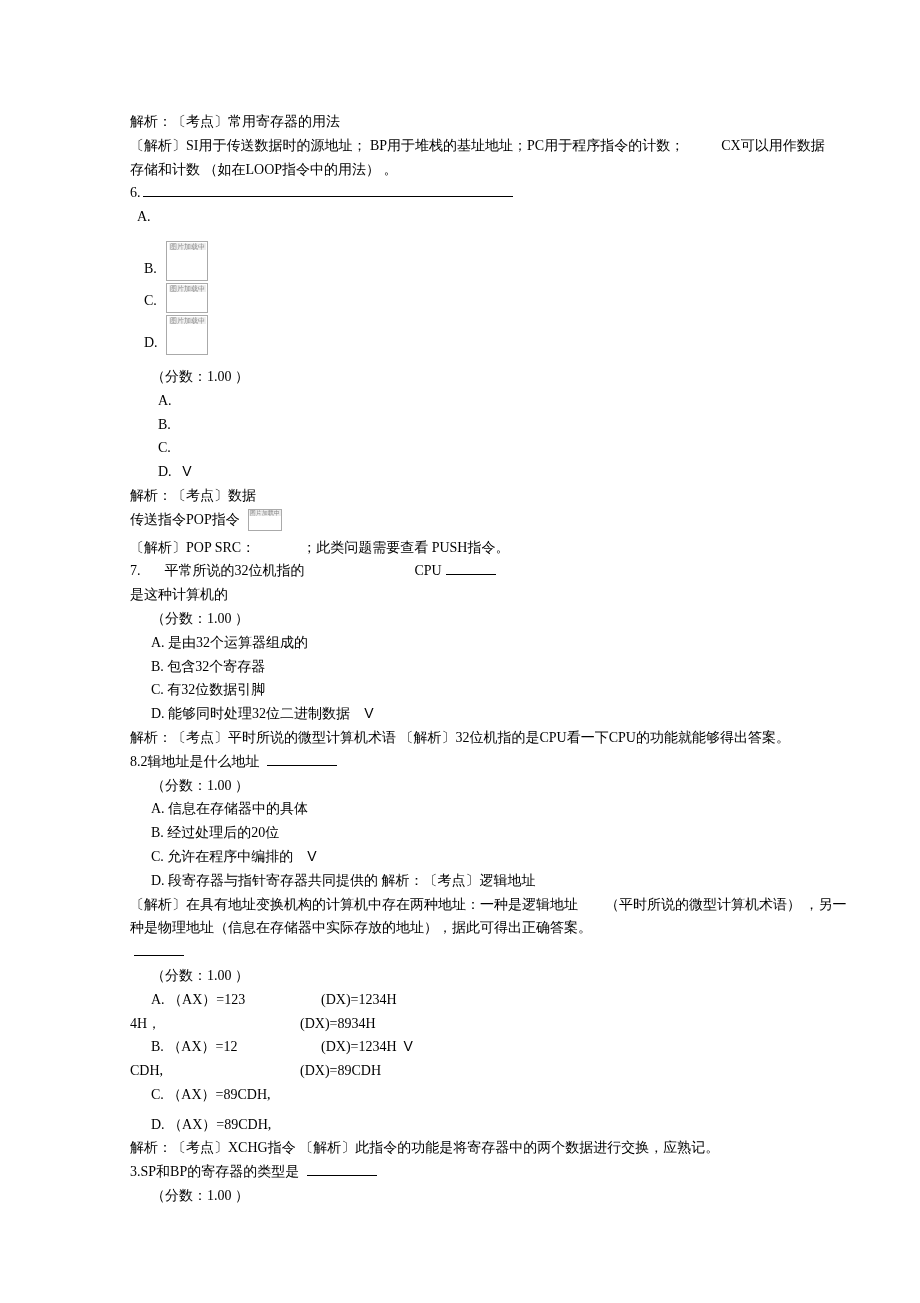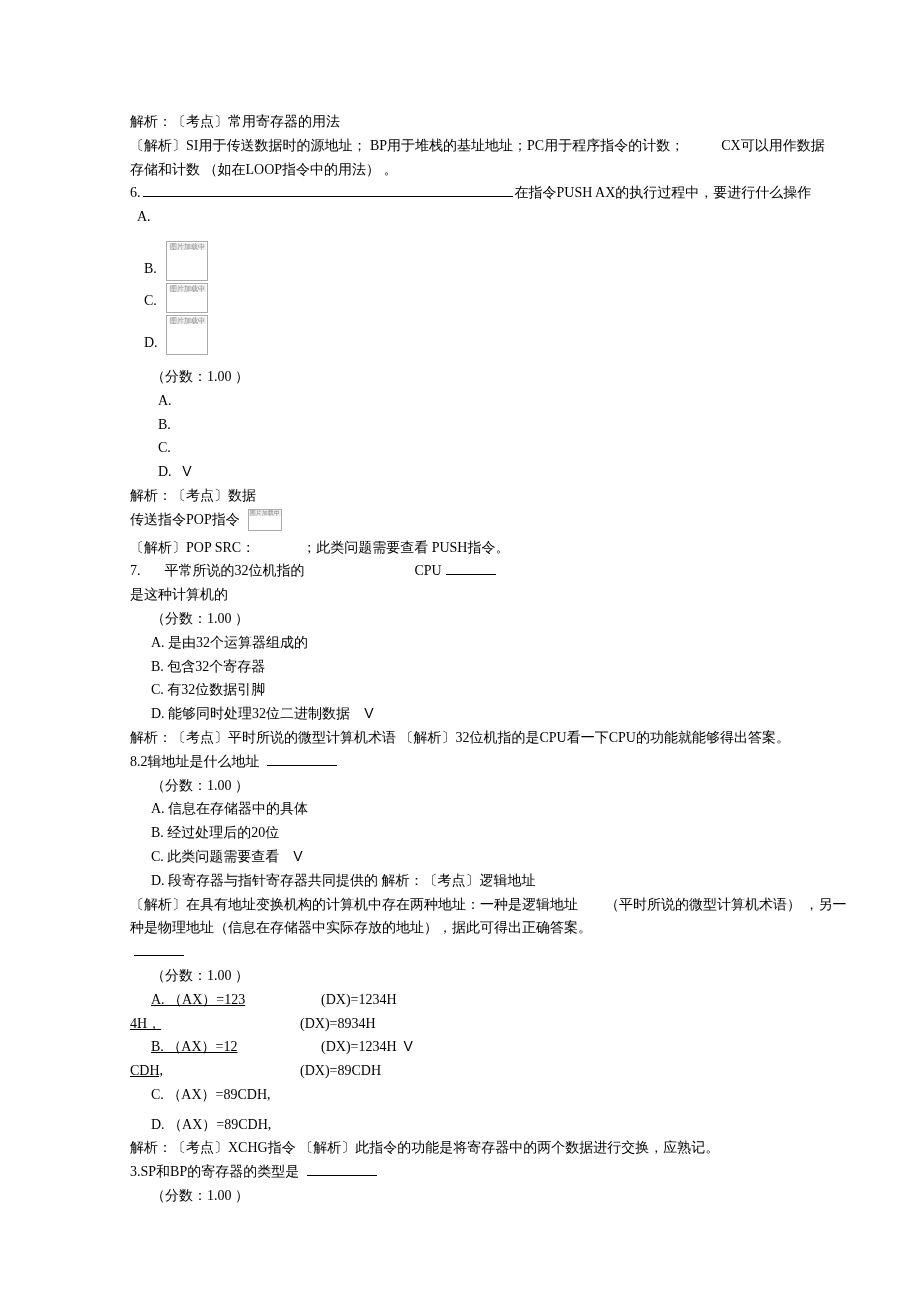--- a/index.html
+++ b/index.html
@@ -100,21 +100,21 @@
   }
   .q7-row1 {
     display: flex;
     align-items: baseline;
   }
   .q7-gap1 { width: 110px; display: inline-block; }
   .q9-row {
     display: flex;
     align-items: baseline;
   }
-  .q9-left { width: 170px; text-decoration: underline; }
+  .q9-left { width: 170px; }
   .q9-mid {  }
   .fill-space {
     display: inline-block;
     width: 30px;
   }
   .small-box {
     display: inline-block;
     width: 32px;
     height: 20px;
     border: 1px solid #aaa;
@@ -140,21 +140,20 @@
 <div class="line">
   <span>〔解析〕SI用于传送数据时的源地址； BP用于堆栈的基址地址；PC用于程序指令的计数；</span>
   <span class="fill-space"></span>
   <span>CX可以用作数据</span>
 </div>
 <div class="line">存储和计数 （如在LOOP指令中的用法） 。</div>
 
 <div class="q6-stem">
   <span class="q6-num">6.</span>
   <span class="q6-blank"></span>
-  <span class="q6-tail">在指令PUSH AX的执行过程中，要进行什么操作</span>
 </div>
 <div class="line indent" style="padding-left:0.5em;">A.</div>
 
 <div style="height:10px;"></div>
 <div class="opt-row">
   <span class="lett">B.</span>
   <span class="img-box">
       <span class="tag">图片加载中</span>
     </span>
 </div>
@@ -214,21 +213,21 @@
 <div class="line">解析：〔考点〕平时所说的微型计算机术语 〔解析〕32位机指的是CPU看一下CPU的功能就能够得出答案。</div>
 
 <div class="line">
   <span>8.2辑地址是什么地址</span>
   <span class="blank-med"></span>
 </div>
 <div class="line indent">（分数：1.00 ）</div>
 <div class="line indent">A.  信息在存储器中的具体</div>
 <div class="line indent">B.  经过处理后的20位</div>
 <div class="line indent">
-  <span>C.  此类问题需要查看</span>
+  <span>C.  允许在程序中编排的</span>
   &nbsp;&nbsp;&nbsp;<span class="check">V</span>
 </div>
 <div class="line indent">D.  段寄存器与指针寄存器共同提供的 解析：〔考点〕逻辑地址</div>
 <div class="line">
   <span>〔解析〕在具有地址变换机构的计算机中存在两种地址：一种是逻辑地址</span>
   <span style="display:inline-block;width:20px;"></span>
   <span>（平时所说的微型计算机术语） ，另一</span>
 </div>
 <div class="line">种是物理地址（信息在存储器中实际存放的地址），据此可得出正确答案。</div>
 

